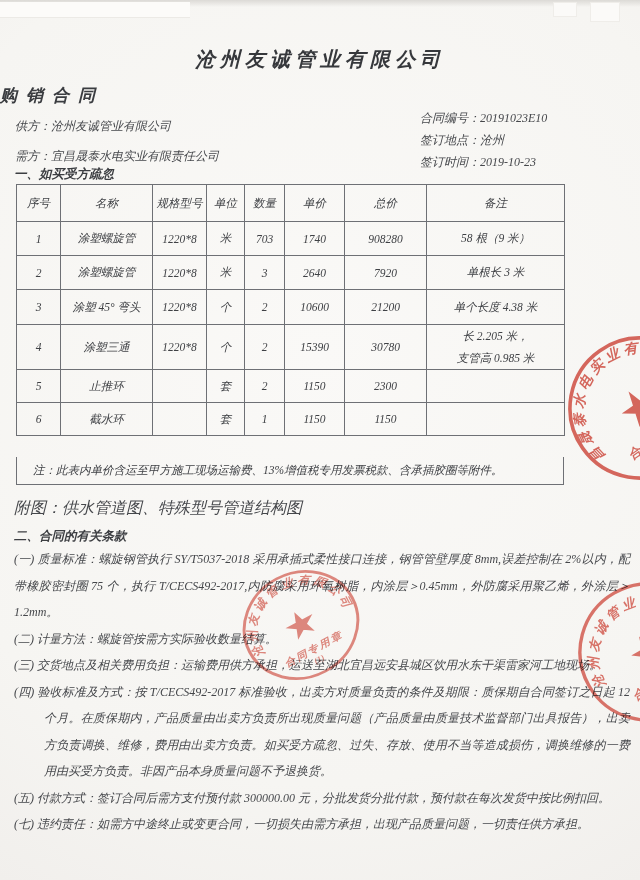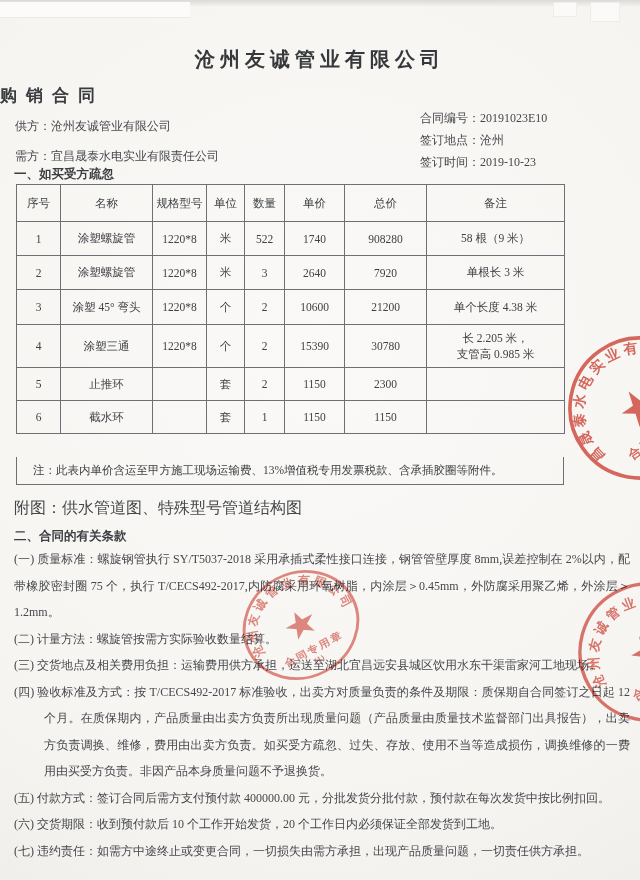--- a/index.html
+++ b/index.html
@@ -3,20 +3,21 @@
 <meta charset="utf-8">
 <style>
   html,body{margin:0;padding:0;background:#e9e7e3;}
   .page{
     position:relative;width:640px;height:880px;margin:0 auto;
     background:#f7f6f3;
     background-image:radial-gradient(circle at 50% 40%, #faf9f7 0%, #f6f5f2 70%, #f1efec 100%);
     overflow:hidden;
     font-family:"Liberation Serif","DejaVu Serif",serif;
     color:#45474b;
+    font-style:italic;
   }
   .artifact{position:absolute;pointer-events:none;}
   .scan-top{left:0;top:0;width:640px;height:7px;background:linear-gradient(#dcdad6,rgba(220,218,214,0));}
   .scan-box-left{left:0;top:2px;width:190px;height:15px;background:#fcfbf9;border-bottom:1px solid #eceae6;}
   .scan-box-r1{left:553px;top:2px;width:22px;height:13px;background:#fbfaf8;border:1px solid #efede9;}
   .scan-box-r2{left:590px;top:2px;width:28px;height:18px;background:#fbfaf8;border:1px solid #efede9;}
 
   .company-title{position:absolute;left:0;top:46px;width:100%;text-align:center;
     font-size:20px;font-weight:600;letter-spacing:5px;color:#36383c;}
   .contract-title{position:absolute;left:0;top:84px;width:100%;text-align:left;
@@ -34,21 +35,21 @@
   .h-sec2{left:14px;top:528px;}
   .attachment{position:absolute;left:14px;top:498px;font-size:16px;white-space:nowrap;}
 
   table.goods{position:absolute;left:16px;top:184px;width:548px;border-collapse:collapse;table-layout:fixed;}
   table.goods td{border:1px solid #6e7075;text-align:center;vertical-align:middle;
     font-size:11.5px;color:#3f4145;padding:0 2px;overflow:hidden;}
   tr.hrow td{height:36px;}
   tr.r1 td{height:33px;} tr.r2 td{height:33px;} tr.r3 td{height:34px;}
   tr.r4 td{height:42px;} tr.r5 td{height:32px;} tr.r6 td{height:32px;}
   tr.trow td{height:31px;}
-  td.preline{white-space:pre-line;line-height:16px;margin-left:45px;}
+  td.preline{white-space:pre-line;line-height:22px;margin-left:45px;}
 
   .note-box{position:absolute;left:16px;top:457px;width:548px;height:28px;box-sizing:border-box;
     border:1px solid #6e7075;border-top:none;font-size:11.5px;line-height:26px;
     padding:0 16px;white-space:nowrap;overflow:hidden;color:#3f4145;}
 
   .clauses{position:absolute;left:14px;top:546px;width:616px;}
   .clauses p{margin:0;font-size:12px;line-height:26.5px;text-align:justify;color:#45474b;}
   .clauses p.hang{padding-left:30px;text-indent:-30px;}
 
   svg.stamp{position:absolute;mix-blend-mode:multiply;pointer-events:none;}
@@ -98,21 +99,21 @@
       <td>数量</td>
       <td>单价</td>
       <td>总价</td>
       <td>备注</td>
     </tr>
     <tr class="r1">
       <td>1</td>
       <td>涂塑螺旋管</td>
       <td>1220*8</td>
       <td>米</td>
-      <td>522</td>
+      <td>703</td>
       <td>1740</td>
       <td>908280</td>
       <td>58 根（9 米）</td>
     </tr>
     <tr class="r2">
       <td>2</td>
       <td>涂塑螺旋管</td>
       <td>1220*8</td>
       <td>米</td>
       <td>3</td>
@@ -167,22 +168,21 @@
   <div class="note-box">注：此表内单价含运至甲方施工现场运输费、13%增值税专用发票税款、含承插胶圈等附件。</div>
   <div class="attachment">附图：供水管道图、特殊型号管道结构图</div>
 
   <div class="sec-heading h-sec2">二、合同的有关条款</div>
 
   <div class="clauses">
     <p>(一) 质量标准：螺旋钢管执行 SY/T5037-2018 采用承插式柔性接口连接，钢管管壁厚度 8mm,误差控制在 2%以内，配带橡胶密封圈 75 个，执行 T/CECS492-2017,内防腐采用环氧树脂，内涂层＞0.45mm，外防腐采用聚乙烯，外涂层＞1.2mm。</p>
     <p>(二) 计量方法：螺旋管按需方实际验收数量结算。</p>
     <p>(三) 交货地点及相关费用负担：运输费用供方承担，运送至湖北宜昌远安县城区饮用水东干渠雷家河工地现场。</p>
     <p class="hang">(四) 验收标准及方式：按 T/CECS492-2017 标准验收，出卖方对质量负责的条件及期限：质保期自合同签订之日起 12 个月。在质保期内，产品质量由出卖方负责所出现质量问题（产品质量由质量技术监督部门出具报告），出卖方负责调换、维修，费用由出卖方负责。如买受方疏忽、过失、存放、使用不当等造成损伤，调换维修的一费用由买受方负责。非因产品本身质量问题不予退换货。</p>
-    <p>(五) 付款方式：签订合同后需方支付预付款 400000.00 元，分批发货分批付款，预付款在每次发货中按比例扣回。</p>
-    <p>(六) 交货期限：收到预付款后 10 个工作开始发货，20 个工作日内必须保证全部发货到工地。</p>
+    <p>(五) 付款方式：签订合同后需方支付预付款 300000.00 元，分批发货分批付款，预付款在每次发货中按比例扣回。</p>
     <p>(七) 违约责任：如需方中途终止或变更合同，一切损失由需方承担，出现产品质量问题，一切责任供方承担。</p>
   </div>
 
   <svg class="stamp stamp-buyer" width="200" height="200" viewBox="0 0 200 200">
     <g transform="rotate(-35 100 100)" opacity="0.82">
       <circle cx="100" cy="100" r="70" fill="none" stroke="#d34a3e" stroke-width="3.6"></circle>
       <path id="arcA" d="M 44,118 A 58,58 0 1 1 156,118" fill="none"></path>
       <text fill="#d34a3e" font-size="14" letter-spacing="4">
         <textPath href="#arcA" startOffset="50%" text-anchor="middle">宜昌晟泰水电实业有限责任公司</textPath>
       </text>

